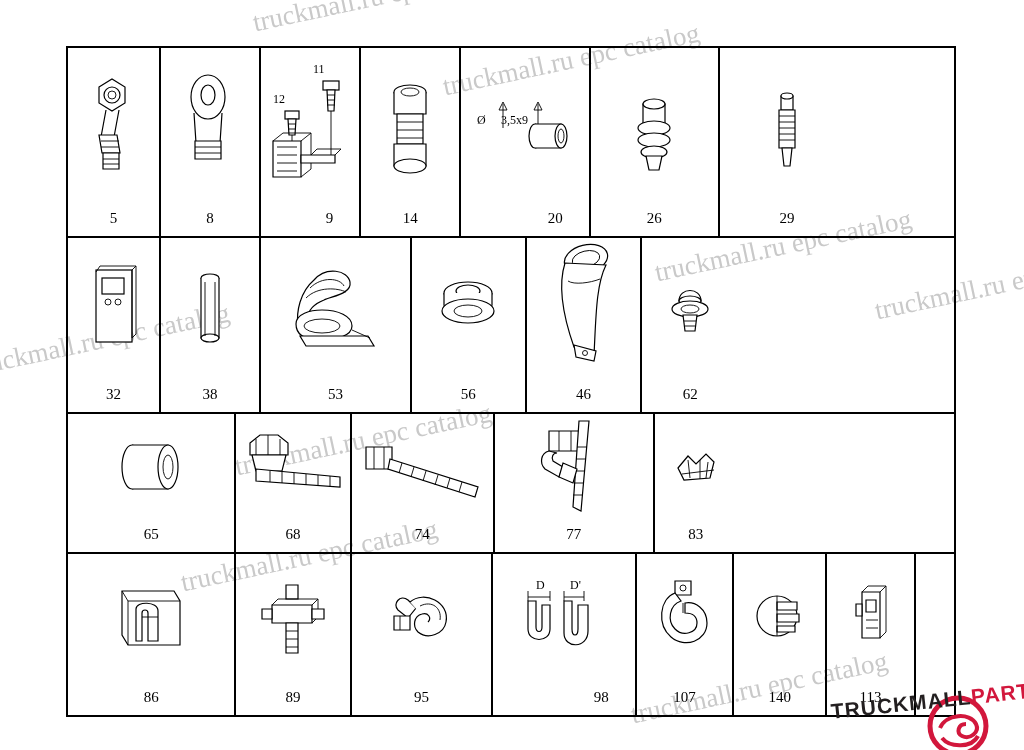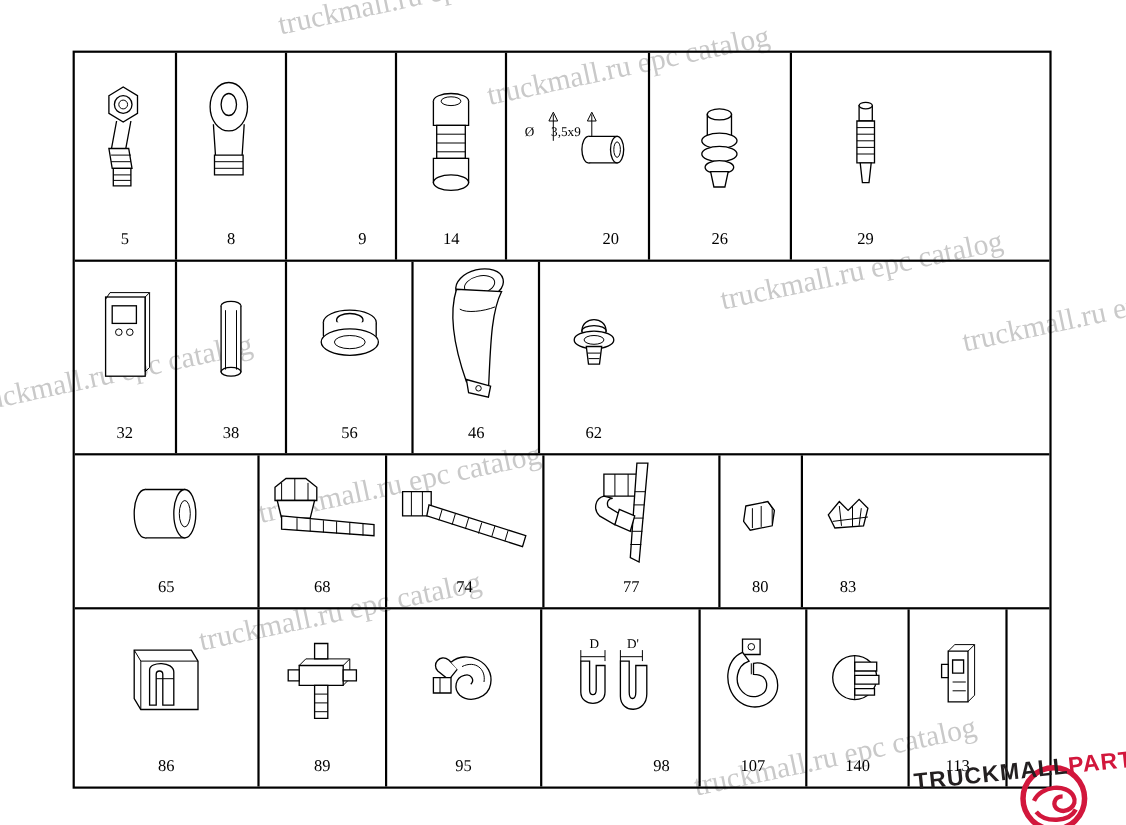--- a/index.html
+++ b/index.html
@@ -150,20 +150,42 @@
           <ellipse class="fillw" cx="33" cy="30" rx="7" ry="10"></ellipse>
           <path class="ln" d="M19,48 L21,78 M47,48 L45,78"></path>
           <path class="fillw" d="M20,76 L46,76 L46,94 L20,94 Z"></path>
           <path class="ln-t" d="M20,82 L46,82 M20,88 L46,88"></path>
         </svg>
       </div>
       <div class="num">8</div>
     </div>
 
     <div class="cell" style="width:11.3%">
+      <div class="art">
+        <svg width="110" height="150" viewBox="0 0 110 150">
+          <text class="lbl" x="58" y="18">11</text>
+          <text class="lbl" x="18" y="48">12</text>
+
+          <rect class="fillw" x="68" y="26" width="16" height="9"></rect>
+          <path class="fillw" d="M72,35 L80,35 L79,56 L73,56 Z"></path>
+          <path class="ln-t" d="M72,40 L80,40 M72,45 L80,45 M72,50 L80,50"></path>
+
+          <rect class="fillw" x="30" y="56" width="14" height="8"></rect>
+          <path class="fillw" d="M33,64 L41,64 L40,80 L34,80 Z"></path>
+          <path class="ln-t" d="M33,69 L41,69 M33,74 L41,74"></path>
+
+          <path class="ln-t" d="M76,56 L76,100 M37,80 L37,92"></path>
+
+          <path class="fillw" d="M18,86 L46,86 L46,122 L18,122 Z"></path>
+          <path class="ln-t" d="M18,86 L28,78 L56,78 L46,86 M46,122 L56,114 L56,78"></path>
+          <path class="ln-t" d="M22,92 L42,92 M22,100 L42,100 M22,108 L42,108 M22,116 L42,116"></path>
+          <path class="fillw" d="M46,100 L80,100 L80,108 L46,108 Z"></path>
+          <path class="ln-t" d="M56,100 L62,94 L86,94 L80,100"></path>
+        </svg>
+      </div>
       <div class="num shift-right">9</div>
     </div>
 
     <div class="cell" style="width:11.3%">
       <div class="art">
         <svg width="70" height="120" viewBox="0 0 70 120">
           <ellipse class="fillw" cx="35" cy="22" rx="16" ry="7"></ellipse>
           <path class="fillw" d="M19,22 L19,44 L51,44 L51,22"></path>
           <ellipse class="ln-t" cx="35" cy="22" rx="9" ry="4"></ellipse>
           <path class="fillw" d="M22,44 L48,44 L48,74 L22,74 Z"></path>
@@ -244,20 +266,34 @@
           <ellipse class="fillw" cx="30" cy="26" rx="9" ry="4"></ellipse>
           <path class="fillw" d="M21,26 L21,86 L39,86 L39,26"></path>
           <ellipse class="fillw" cx="30" cy="86" rx="9" ry="4"></ellipse>
           <path class="ln-t" d="M25,30 L25,84 M35,30 L35,84"></path>
         </svg>
       </div>
       <div class="num">38</div>
     </div>
 
 
+    <div class="cell" style="width:17%">
+      <div class="art">
+        <svg width="130" height="120" viewBox="0 0 130 120">
+          <path class="fillw" d="M44,28 C56,14 78,18 80,30 C82,42 62,44 54,48 C44,52 38,58 38,66 L38,74 L28,74 C26,60 30,40 44,28 Z"></path>
+          <path class="ln-t" d="M40,36 C52,24 70,26 74,34"></path>
+          <path class="ln-t" d="M36,46 C48,34 68,36 76,40"></path>
+          <path class="fillw" d="M26,72 C26,62 40,58 52,58 C68,58 82,64 82,74 C82,84 66,88 50,88 C34,88 26,82 26,72 Z"></path>
+          <ellipse class="ln-t" cx="52" cy="74" rx="18" ry="7"></ellipse>
+          <path class="fillw" d="M30,84 L98,84 L104,94 L36,94 Z"></path>
+          <path class="ln-t" d="M82,78 L100,86"></path>
+        </svg>
+      </div>
+      <div class="num">53</div>
+    </div>
 
     <div class="cell" style="width:13%">
       <div class="art">
         <svg width="100" height="110" viewBox="0 0 100 110">
           <ellipse class="fillw" cx="50" cy="36" rx="24" ry="11"></ellipse>
           <ellipse class="fillw" cx="50" cy="34" rx="12" ry="6"></ellipse>
           <path class="fillw" d="M26,36 L26,48 C26,56 74,56 74,48 L74,36"></path>
           <ellipse class="fillw" cx="50" cy="54" rx="26" ry="12"></ellipse>
           <ellipse class="ln-t" cx="50" cy="54" rx="14" ry="6"></ellipse>
         </svg>
@@ -342,30 +378,20 @@
           <path class="ln-t" d="M40,24 L40,44 M52,24 L52,44"></path>
           <path class="fillw" d="M30,44 C22,46 20,56 26,62 L40,70 L44,60 L34,54 C32,50 34,46 38,46 Z"></path>
           <path class="fillw" d="M60,14 L70,14 L62,104 L54,100 Z"></path>
           <path class="ln-t" d="M58,40 L68,40 M57,52 L67,52 M56,64 L66,64 M55,76 L65,76 M54,88 L64,88"></path>
           <path class="fillw" d="M44,56 L58,62 L54,76 L40,70 Z"></path>
         </svg>
       </div>
       <div class="num">77</div>
     </div>
 
-    <div class="cell" style="width:8.5%">
-      <div class="art">
-        <svg width="54" height="80" viewBox="0 0 54 80">
-          <path class="fillw" d="M14,30 L34,26 L40,34 L38,48 L18,52 L12,44 Z"></path>
-          <path class="ln-t" d="M20,32 L20,50 M28,30 L28,49"></path>
-          <path class="ln-t" d="M34,26 L38,32 L38,46"></path>
-        </svg>
-      </div>
-      <div class="num">80</div>
-    </div>
 
     <div class="cell" style="width:9.3%">
       <div class="art">
         <svg width="60" height="80" viewBox="0 0 60 80">
           <path class="fillw" d="M12,38 L22,26 L30,34 L40,24 L48,32 L44,48 L18,50 Z"></path>
           <path class="ln-t" d="M22,30 L24,48 M34,30 L34,49 M42,32 L40,48"></path>
           <path class="ln-t" d="M16,44 L48,40"></path>
         </svg>
       </div>
       <div class="num">83</div>

